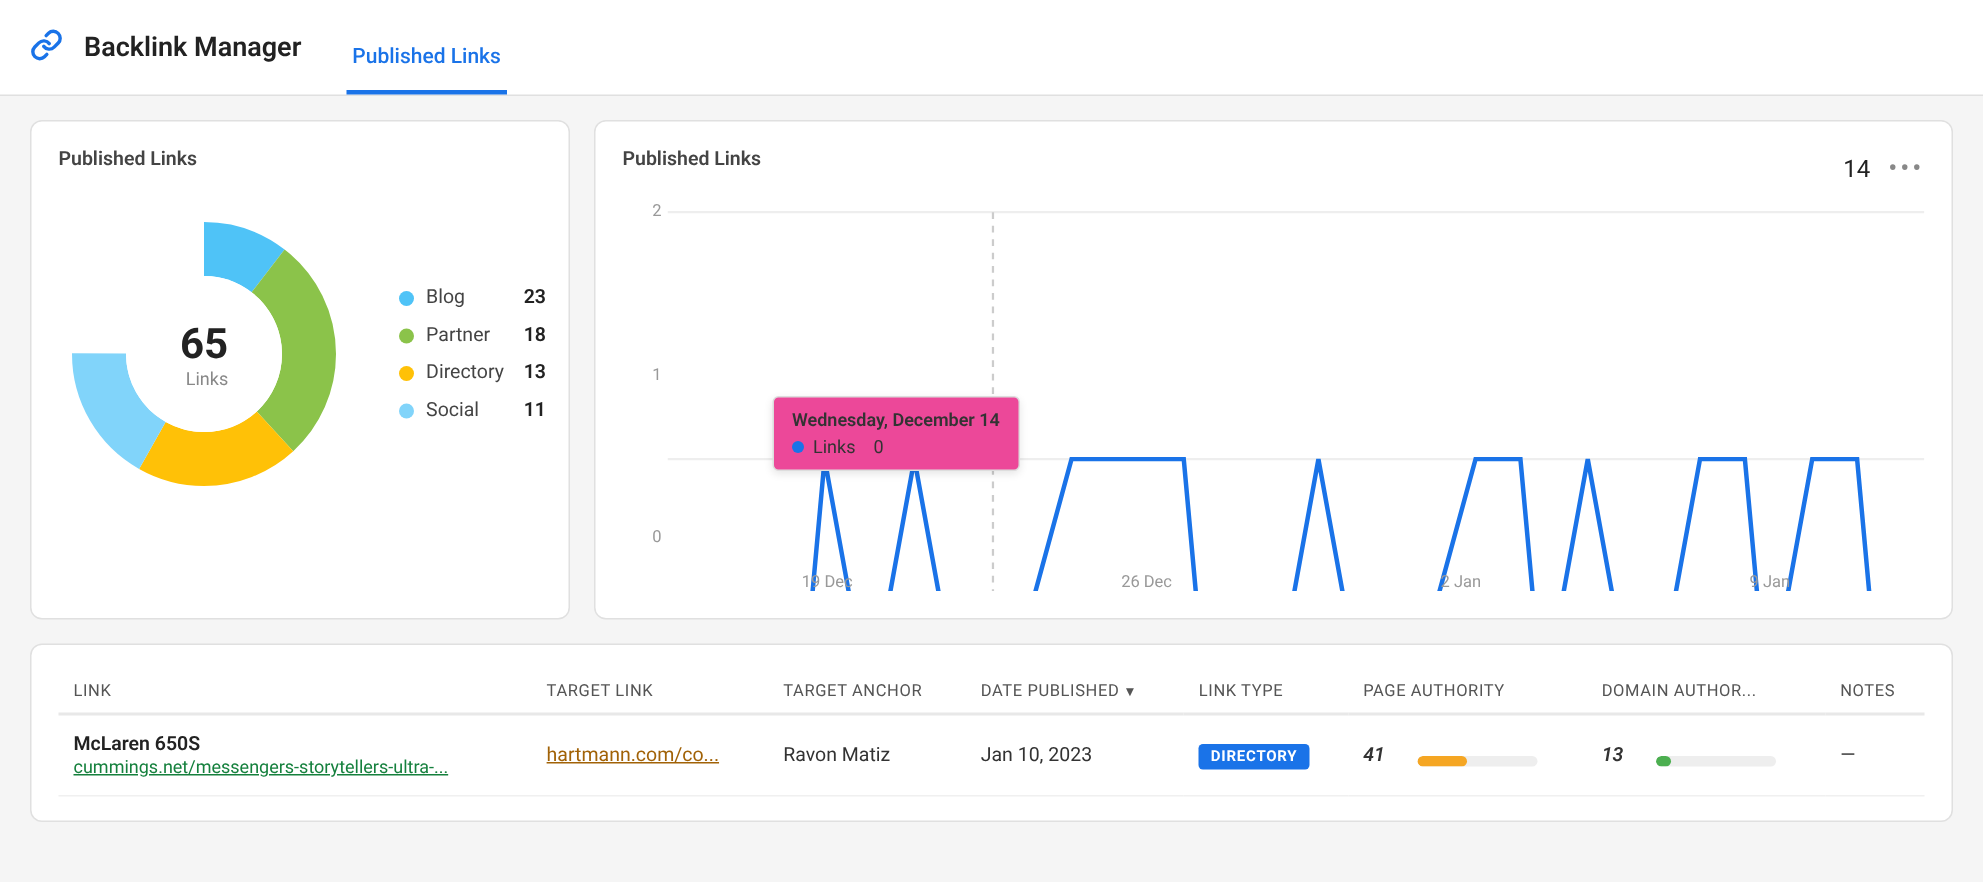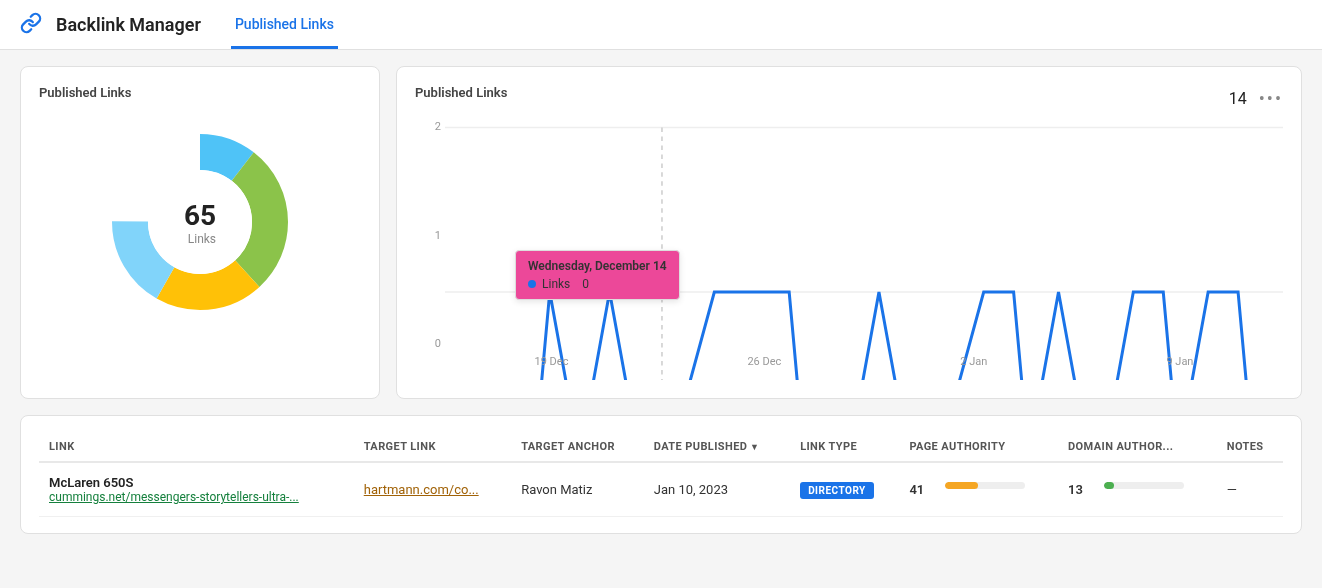--- a/index.html
+++ b/index.html
@@ -10,21 +10,21 @@
       font-size: 13px;
     }
 
     
     .header {
       background: #fff;
       border-bottom: 1px solid #e0e0e0;
       display: flex;
       align-items: center;
       padding: 0 20px;
-      height: 50px;
+      height: 64px;
     }
     .header-logo {
       margin-right: 14px;
       color: #1a73e8;
     }
     .header-title {
       font-size: 18px;
       font-weight: 600;
       margin-right: 30px;
       color: #222;
@@ -192,20 +192,21 @@
 
     
     .x-axis {
       position: absolute;
       bottom: 0;
       left: 30px;
       right: 0;
       height: 25px;
       display: flex;
       justify-content: space-around;
+      align-items: flex-end;
     }
     .x-label {
       font-size: 11px;
       color: #999;
     }
 
     
     .chart-tooltip {
       position: absolute;
       background: #ec4899;
@@ -247,21 +248,21 @@
       margin-bottom: 14px;
     }
 
     table {
       width: 100%;
       border-collapse: collapse;
     }
     thead th {
       text-align: left;
       font-size: 11px;
-      font-weight: 700;
+      font-weight: 400;
       color: #555;
       padding: 8px 10px;
       border-bottom: 2px solid #e8e8e8;
       letter-spacing: 0.4px;
       text-transform: uppercase;
     }
     thead th.sortable {
       cursor: pointer;
     }
     thead th.sortable::after {
@@ -301,22 +302,23 @@
       font-size: 10px;
       font-weight: 700;
       padding: 3px 8px;
       border-radius: 3px;
       letter-spacing: 0.5px;
       text-transform: uppercase;
     }
 
     .authority-bar-wrap {
       display: flex;
-      align-items: flex-start;
+      align-items: flex-end;
       gap: 16px;
+      font-style: italic;
     }
     .authority-value {
       font-weight: 600;
       min-width: 20px;
     }
     .bar-track {
       width: 80px;
       height: 7px;
       background: #eee;
       border-radius: 4px;
@@ -365,20 +367,42 @@
             <circle cx="100" cy="100" r="70" fill="none" stroke="#81d4fa" stroke-width="36" stroke-dasharray="74.3 439.8" stroke-dashoffset="-255.65" transform="rotate(-90 100 100)"></circle>
 
             <circle cx="100" cy="100" r="52" fill="white"></circle>
           </svg>
           <div class="donut-center">
             <div class="donut-number">65</div>
             <div class="donut-label">Links</div>
           </div>
         </div>
 
+        <div class="legend">
+          <div class="legend-item">
+            <div class="legend-dot" style="background:#4fc3f7;"></div>
+            <span class="legend-name">Blog</span>
+            <span class="legend-value">23</span>
+          </div>
+          <div class="legend-item">
+            <div class="legend-dot" style="background:#8bc34a;"></div>
+            <span class="legend-name">Partner</span>
+            <span class="legend-value">18</span>
+          </div>
+          <div class="legend-item">
+            <div class="legend-dot" style="background:#ffc107;"></div>
+            <span class="legend-name">Directory</span>
+            <span class="legend-value">13</span>
+          </div>
+          <div class="legend-item">
+            <div class="legend-dot" style="background:#81d4fa;"></div>
+            <span class="legend-name">Social</span>
+            <span class="legend-value">11</span>
+          </div>
+        </div>
       </div>
     </div>
 
     <div class="card card-right">
       <div class="chart-header">
         <span class="card-title">Published Links</span>
         <div style="display:flex;align-items:center;gap:12px;">
           <span class="chart-count">14</span>
           <span class="chart-more">•••</span>
         </div>

